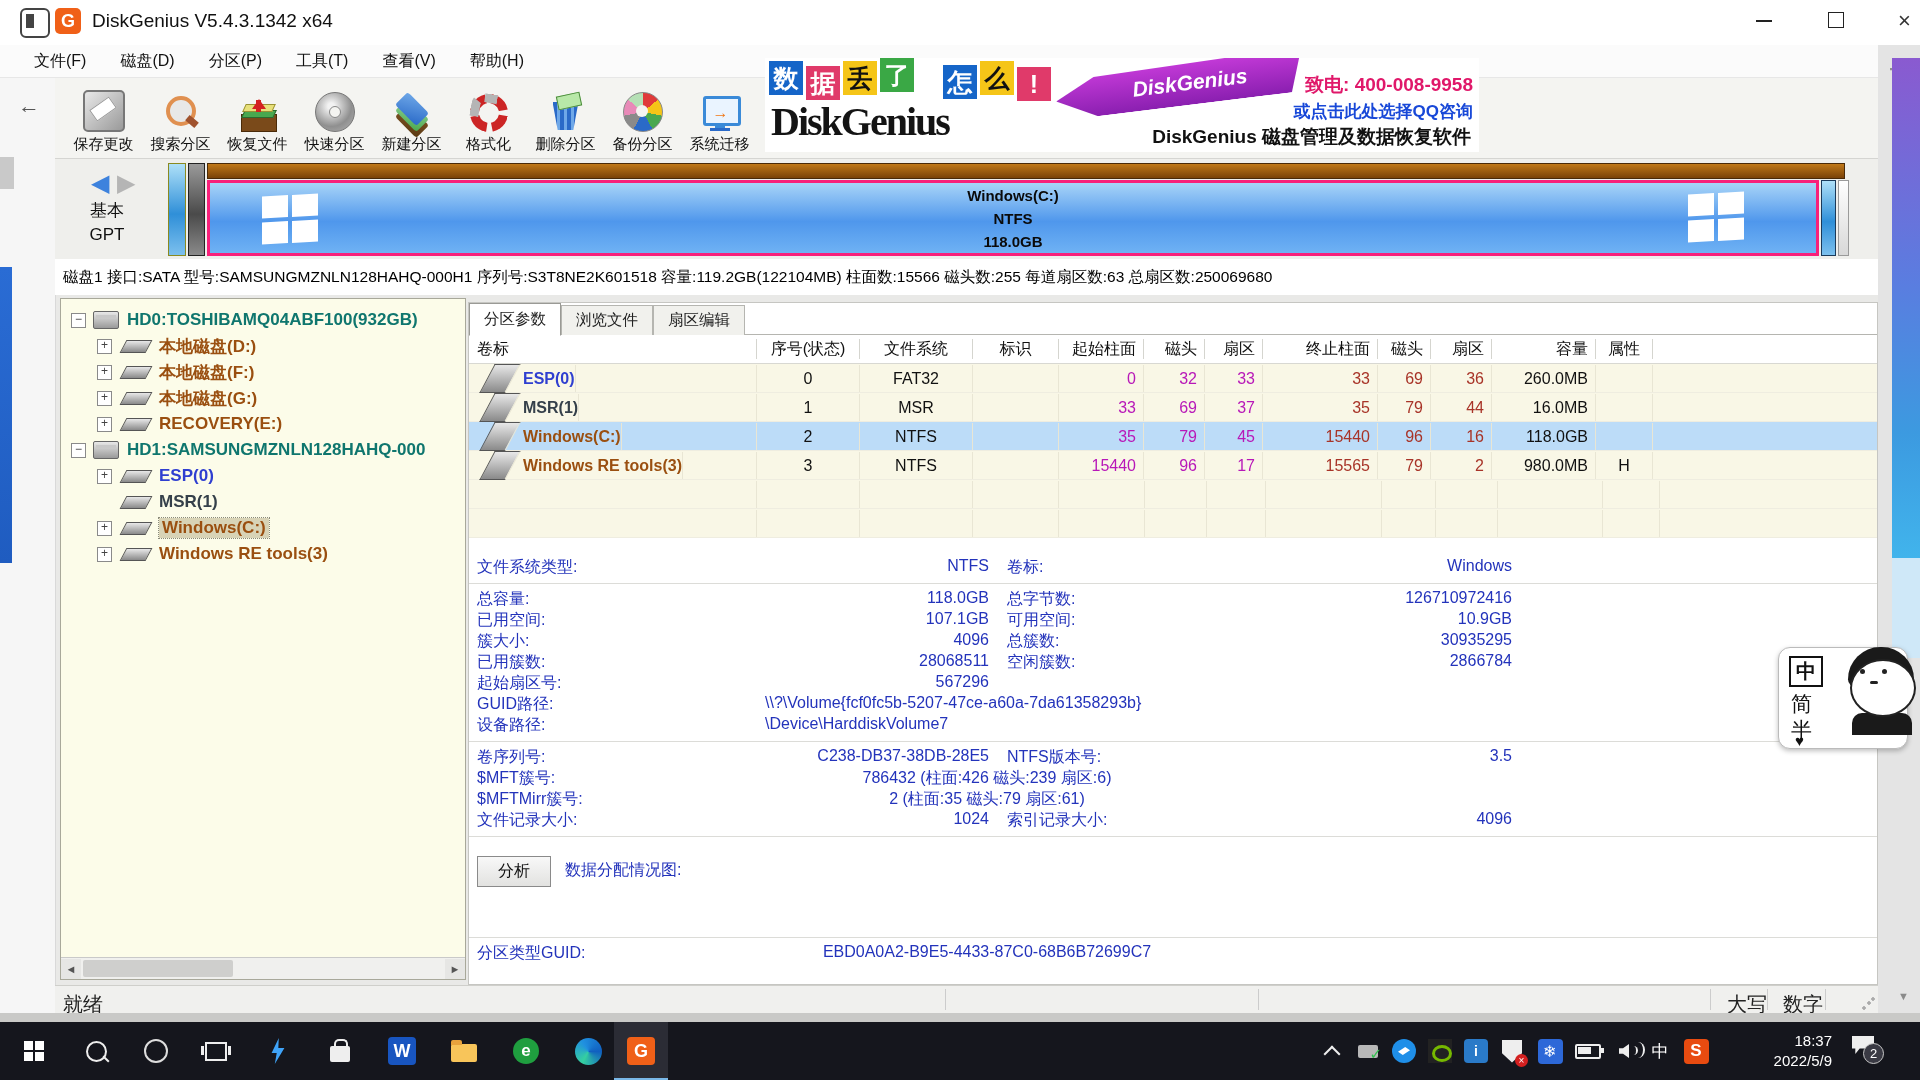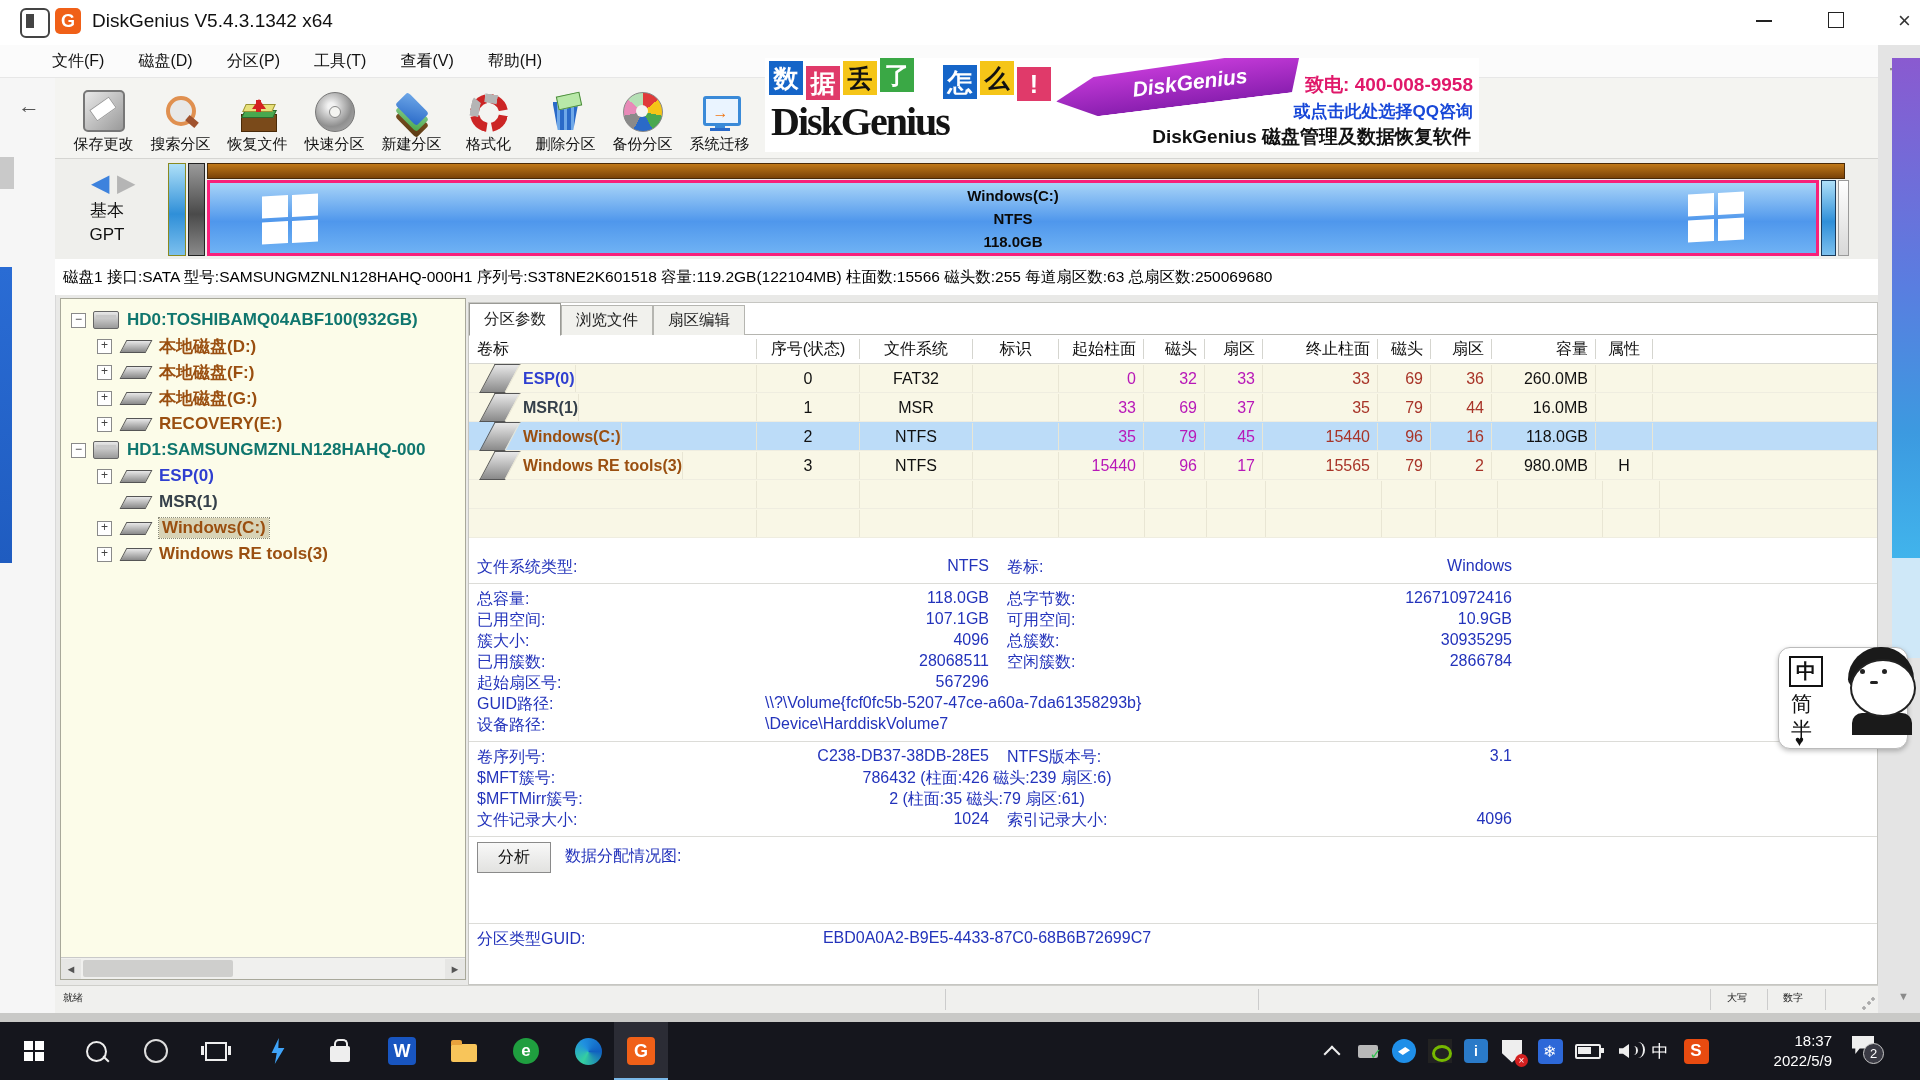--- a/index.html
+++ b/index.html
@@ -22,21 +22,21 @@
   .titlebar{left:0;top:0;width:1920px;height:45px;background:#fff}
   .tab-ghost{left:20px;top:8px;width:26px;height:26px;border:2px solid #444;border-radius:6px;background:#fff}
   .tab-ghost i{position:absolute;left:4px;top:4px;width:8px;height:14px;background:#444}
   .app-logo{left:55px;top:8px;width:26px;height:26px;background:#f06018;border-radius:5px;color:#fff;
             font-weight:bold;font-size:18px;text-align:center;line-height:26px}
   .title-text{left:92px;top:10px;font-size:19px;color:#111}
   .win-min{left:1756px;top:20px;width:16px;height:2px;background:#222}
   .win-max{left:1828px;top:12px;width:14px;height:14px;border:1.5px solid #222}
   .win-close{left:1898px;top:8px;font-size:22px;color:#333}
   .menubar{left:0;top:45px;width:1878px;height:33px;background:#fbfbfb;display:flex;align-items:center;
-           padding-left:52px;gap:34px;font-size:16px;border-bottom:1px solid #e7e7e7;box-sizing:border-box}
+           padding-left:34px;gap:34px;font-size:16px;border-bottom:1px solid #e7e7e7;box-sizing:border-box}
 
   
   .toolbar{left:55px;top:78px;width:1823px;height:80px;background:#f4f4f1;border-bottom:1px solid #d5d5d2}
   .tbtn{position:absolute;top:4px;width:77px;height:72px;display:flex;flex-direction:column;align-items:center;justify-content:flex-end}
   .tbtn .lbl{font-size:15px;color:#111;margin-top:3px;white-space:nowrap}
   .tico{width:38px;height:38px;position:relative}
   .ic-save{background:linear-gradient(135deg,#e8e8e8,#9a9a9a);border:2px solid #777;border-radius:5px}
   .ic-save i{position:absolute;left:6px;top:10px;width:22px;height:12px;background:#fff;border:1px solid #999;transform:rotate(-35deg)}
   .ic-search .ring{position:absolute;left:4px;top:2px;width:22px;height:22px;border:4px solid #e09050;border-radius:50%;background:#e8e8e8}
   .ic-search .hdl{position:absolute;left:24px;top:24px;width:12px;height:7px;background:#a0522d;transform:rotate(40deg)}
@@ -143,29 +143,29 @@
   .num-start{color:#b818b8}.num-end{color:#a83428}.num-k{color:#111}
 
   
   .details{position:absolute;left:0;top:254px;width:1410px;font-size:16px;color:#2333bb}
   .drow{height:21px;position:relative}
   .dl1{position:absolute;left:8px}.dv1{position:absolute;left:8px;width:512px;text-align:right}
   .dl2{position:absolute;left:538px}.dv2{position:absolute;left:538px;width:505px;text-align:right}
   .v-left .dv1{left:296px;width:auto;text-align:left}
   .v-center .dv1{left:8px;width:1020px;text-align:center}
   .dsep{border-top:1px solid #dcdcd8;margin:5px 0}
-  .analyze-row{height:36px;margin-top:5px;position:relative}
+  .analyze-row{height:36px;margin-top:19px;position:relative}
   .analyze-btn{position:absolute;left:8px;top:0;width:72px;height:29px;background:linear-gradient(180deg,#f8f8f8,#e2e2e0);
                border:1px solid #8a8a8a;font-size:16px;color:#111;text-align:center;line-height:28px}
   .alloc-lbl{position:absolute;left:96px;top:4px;color:#2333bb}
   .spacer{height:40px}
   .ptype-row{height:22px;position:relative}
 
   
-  .statusbar{left:55px;top:985px;width:1823px;height:28px;background:#f0f0ee;border-top:1px solid #cfcfcb;font-size:10px;color:#222}
+  .statusbar{left:55px;top:985px;width:1823px;height:28px;background:#f0f0ee;border-top:1px solid #cfcfcb;font-size:20px;color:#222}
   .st-ready{position:absolute;left:8px;top:5px}
   .st-sep{position:absolute;top:3px;width:1px;height:21px;background:#cccccc}
   .st-caps{position:absolute;left:1672px;top:5px}.st-num{position:absolute;left:1728px;top:5px}
   .grip{position:absolute;right:3px;bottom:3px;width:14px;height:14px;
         background:radial-gradient(circle at 3px 11px,#aaa 1.5px,transparent 2px),radial-gradient(circle at 8px 6px,#aaa 1.5px,transparent 2px),radial-gradient(circle at 12px 2px,#aaa 1.5px,transparent 2px)}
   .bottomstrip{left:0;top:1013px;width:1920px;height:9px;background:#c9c9c7}
   .ghost-drop{left:1898px;top:990px;font-size:11px;color:#8a8a8a}
 
   
   .taskbar{left:0;top:1022px;width:1920px;height:58px;background:#15161d}
@@ -626,21 +626,21 @@
       </div>
       <div class="drow v-left">
         <span class="dl1">设备路径:</span>
           <span class="dv1">\Device\HarddiskVolume7</span>
       </div>
       <div class="dsep"></div>
       <div class="drow">
         <span class="dl1">卷序列号:</span>
           <span class="dv1">C238-DB37-38DB-28E5</span>
         <span class="dl2">NTFS版本号:</span>
-          <span class="dv2">3.1</span>
+          <span class="dv2">3.5</span>
       </div>
       <div class="drow v-center">
         <span class="dl1">$MFT簇号:</span>
           <span class="dv1">786432 (柱面:426 磁头:239 扇区:6)</span>
       </div>
       <div class="drow v-center">
         <span class="dl1">$MFTMirr簇号:</span>
           <span class="dv1">2 (柱面:35 磁头:79 扇区:61)</span>
       </div>
       <div class="drow">

